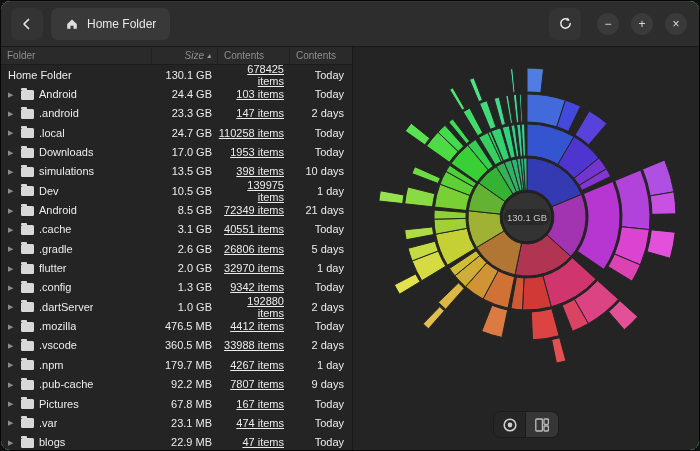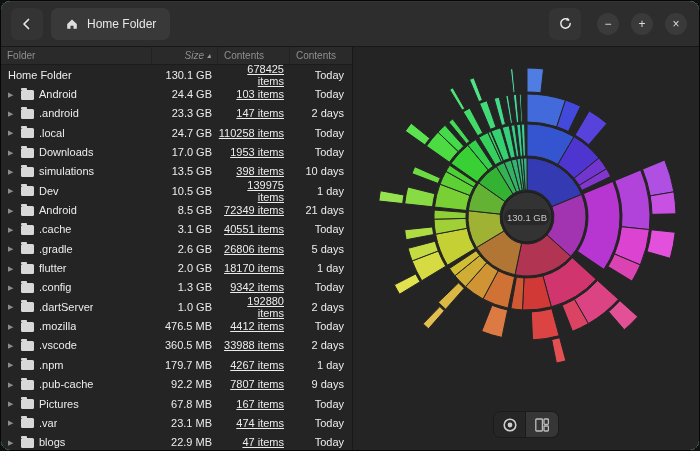--- a/index.html
+++ b/index.html
@@ -202,21 +202,21 @@
             <div class="cell-contents">26806 items</div>
             <div class="cell-modified">5 days</div>
           </div>
           <div class="row">
             <div class="cell-folder">
               <span class="expander">▶</span>
               <span class="folder-icon"></span>
               <span class="fname">flutter</span>
             </div>
             <div class="cell-size">2.0 GB</div>
-            <div class="cell-contents">18170 items</div>
+            <div class="cell-contents">32970 items</div>
             <div class="cell-modified">1 day</div>
           </div>
           <div class="row">
             <div class="cell-folder">
               <span class="expander">▶</span>
               <span class="folder-icon"></span>
               <span class="fname">.config</span>
             </div>
             <div class="cell-size">1.3 GB</div>
             <div class="cell-contents">9342 items</div>

